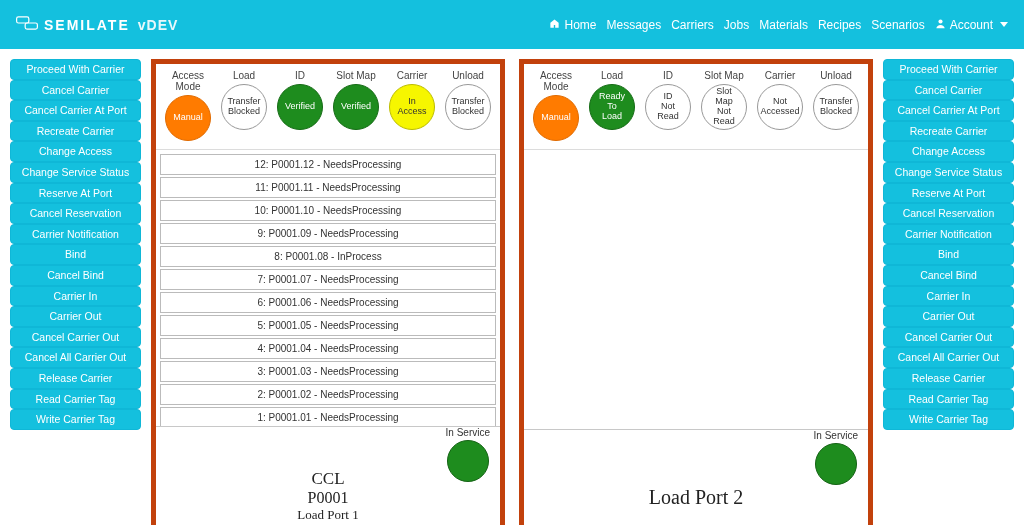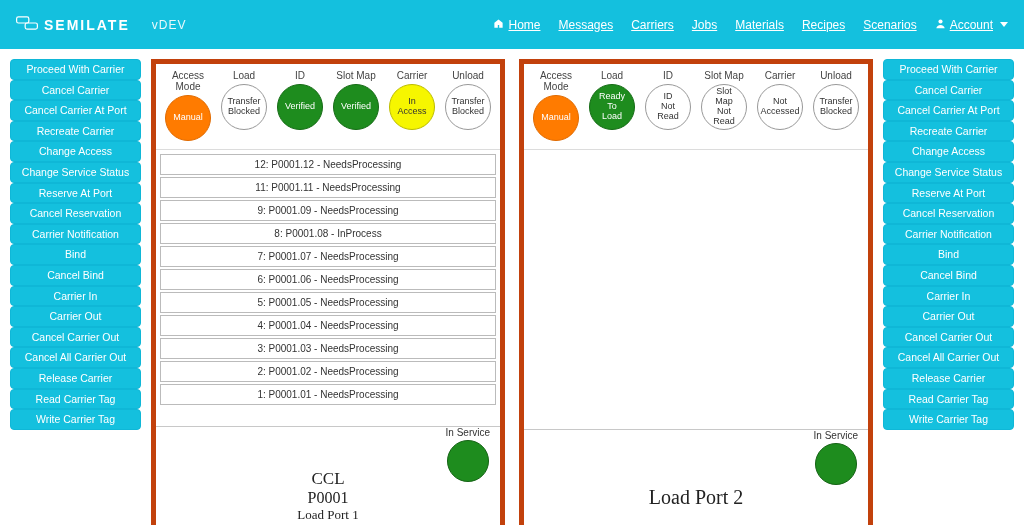--- a/index.html
+++ b/index.html
@@ -16,23 +16,23 @@
   .navbar {
     height: 49px;
     background: #14c0de;
     display: flex;
     align-items: center;
     padding: 0 16px;
     color: #fff;
   }
   .brand { display: flex; align-items: center; gap: 6px; font-weight: 700; letter-spacing: 2px; font-size: 14px; }
   .brand svg { width: 22px; height: 16px; }
-  .brand .dev { font-size: 12px; font-weight: 400; letter-spacing: 1px; opacity: .9; margin-left: 16px; }
+  .brand .dev { font-size: 14px; font-weight: 700; letter-spacing: 1px; opacity: .9; margin-left: 2px; }
   .nav-spacer { flex: 1; }
-  .nav-links { display: flex; align-items: center; gap: 18px; font-size: 12px; text-decoration: underline; }
+  .nav-links { display: flex; align-items: center; gap: 10px; font-size: 12px; }
   .nav-link { color: #fff; cursor: pointer; display: inline-flex; align-items: center; gap: 4px; }
   .nav-link svg { width: 11px; height: 11px; fill: currentColor; }
   .caret-down {
     display: inline-block;
     margin-left: 3px;
     width: 0; height: 0;
     border-left: 4px solid transparent;
     border-right: 4px solid transparent;
     border-top: 5px solid #fff;
   }
@@ -230,20 +230,21 @@
             <div class="status-circle yellow">In<br>Access</div>
           </div>
           <div class="status-cell">
             <div class="status-label">Unload</div>
             <div class="status-circle plain">Transfer<br>Blocked</div>
           </div>
         </div>
       <div class="slot-list" id="port1-slots">
           <div class="slot-row">12: P0001.12 - NeedsProcessing</div>
           <div class="slot-row">11: P0001.11 - NeedsProcessing</div>
+          <div class="slot-row">10: P0001.10 - NeedsProcessing</div>
           <div class="slot-row">9: P0001.09 - NeedsProcessing</div>
           <div class="slot-row">8: P0001.08 - InProcess</div>
           <div class="slot-row">7: P0001.07 - NeedsProcessing</div>
           <div class="slot-row">6: P0001.06 - NeedsProcessing</div>
           <div class="slot-row">5: P0001.05 - NeedsProcessing</div>
           <div class="slot-row">4: P0001.04 - NeedsProcessing</div>
           <div class="slot-row">3: P0001.03 - NeedsProcessing</div>
           <div class="slot-row">2: P0001.02 - NeedsProcessing</div>
           <div class="slot-row">1: P0001.01 - NeedsProcessing</div>
         </div>

